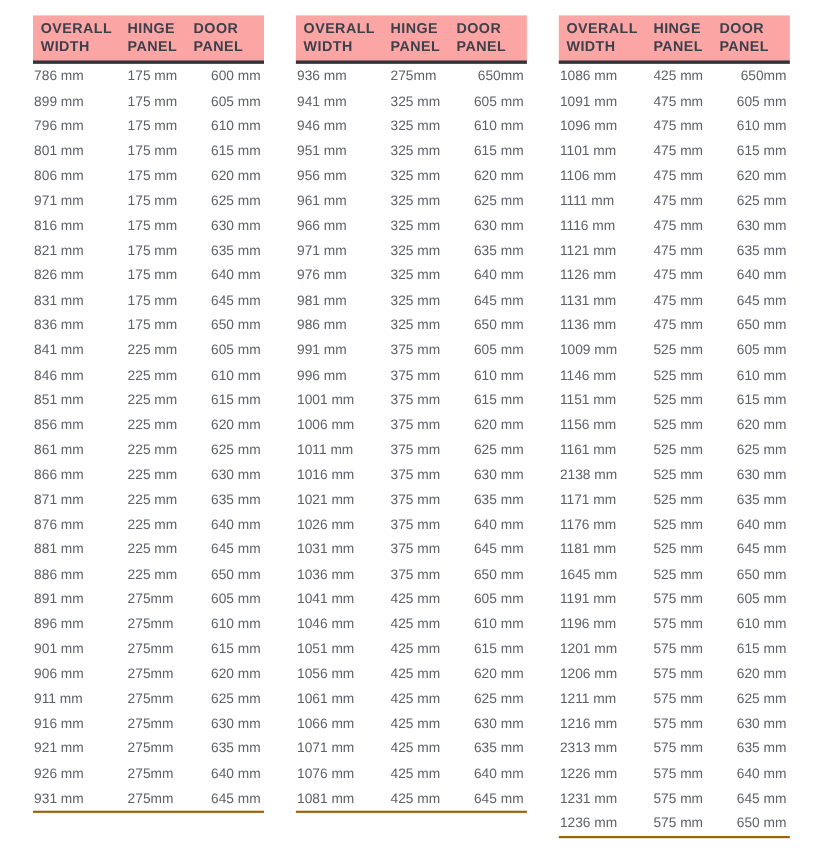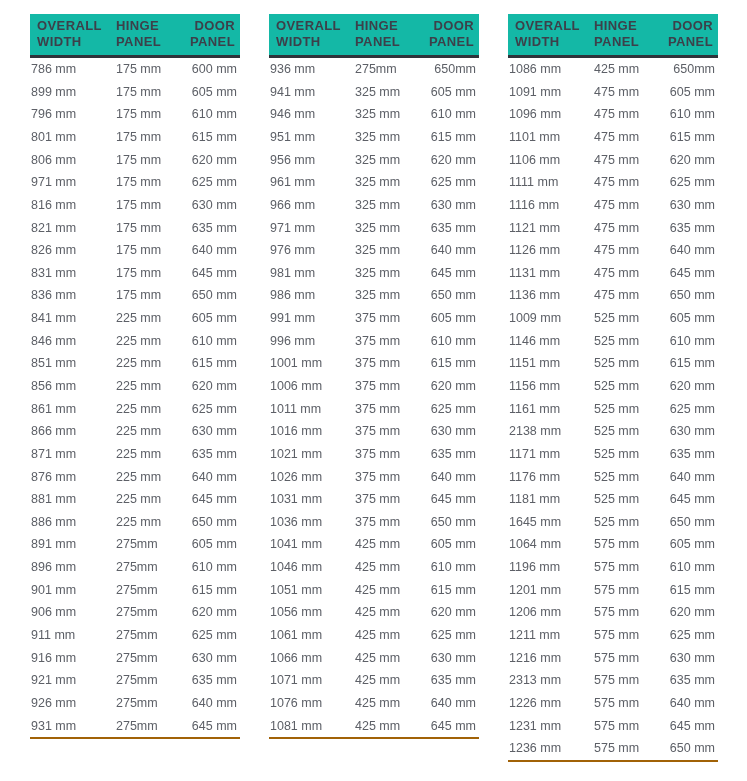--- a/index.html
+++ b/index.html
@@ -13,33 +13,33 @@
     box-sizing: border-box;
     padding: 14px 0 0 30px;
     display: flex;
     gap: 29px;
   }
   .panel { width: 210px; flex: 0 0 210px; }
   .thead {
     box-sizing: border-box;
     display: grid;
     grid-template-columns: 79px 60px 1fr;
-    background: #14b8a6;
+    background: #fca5a5;
     border-bottom: 3px solid #2f333a;
     padding: 4px 5px 5px 7px;
   }
   .th {
     font-size: 13px;
     font-weight: bold;
     color: #3c404a;
     letter-spacing: 0.4px;
     line-height: 1.22;
     text-transform: uppercase;
   }
-  .th.c2 { text-align: right; }
+  .th.c2 { }
   .tbody { border-bottom: 2px solid #a16207; }
   .tr {
     box-sizing: border-box;
     display: grid;
     grid-template-columns: 85px 60px 1fr;
     height: 22.65px;
     align-items: center;
     padding: 0 3px 0 1px;
   }
   .td {
@@ -480,21 +480,21 @@
           <div class="td c0">1181 mm</div>
           <div class="td c1">525 mm</div>
           <div class="td c2">645 mm</div>
         </div>
         <div class="tr">
           <div class="td c0">1645 mm</div>
           <div class="td c1">525 mm</div>
           <div class="td c2">650 mm</div>
         </div>
         <div class="tr">
-          <div class="td c0">1064 mm</div>
+          <div class="td c0">1191 mm</div>
           <div class="td c1">575 mm</div>
           <div class="td c2">605 mm</div>
         </div>
         <div class="tr">
           <div class="td c0">1196 mm</div>
           <div class="td c1">575 mm</div>
           <div class="td c2">610 mm</div>
         </div>
         <div class="tr">
           <div class="td c0">1201 mm</div>

